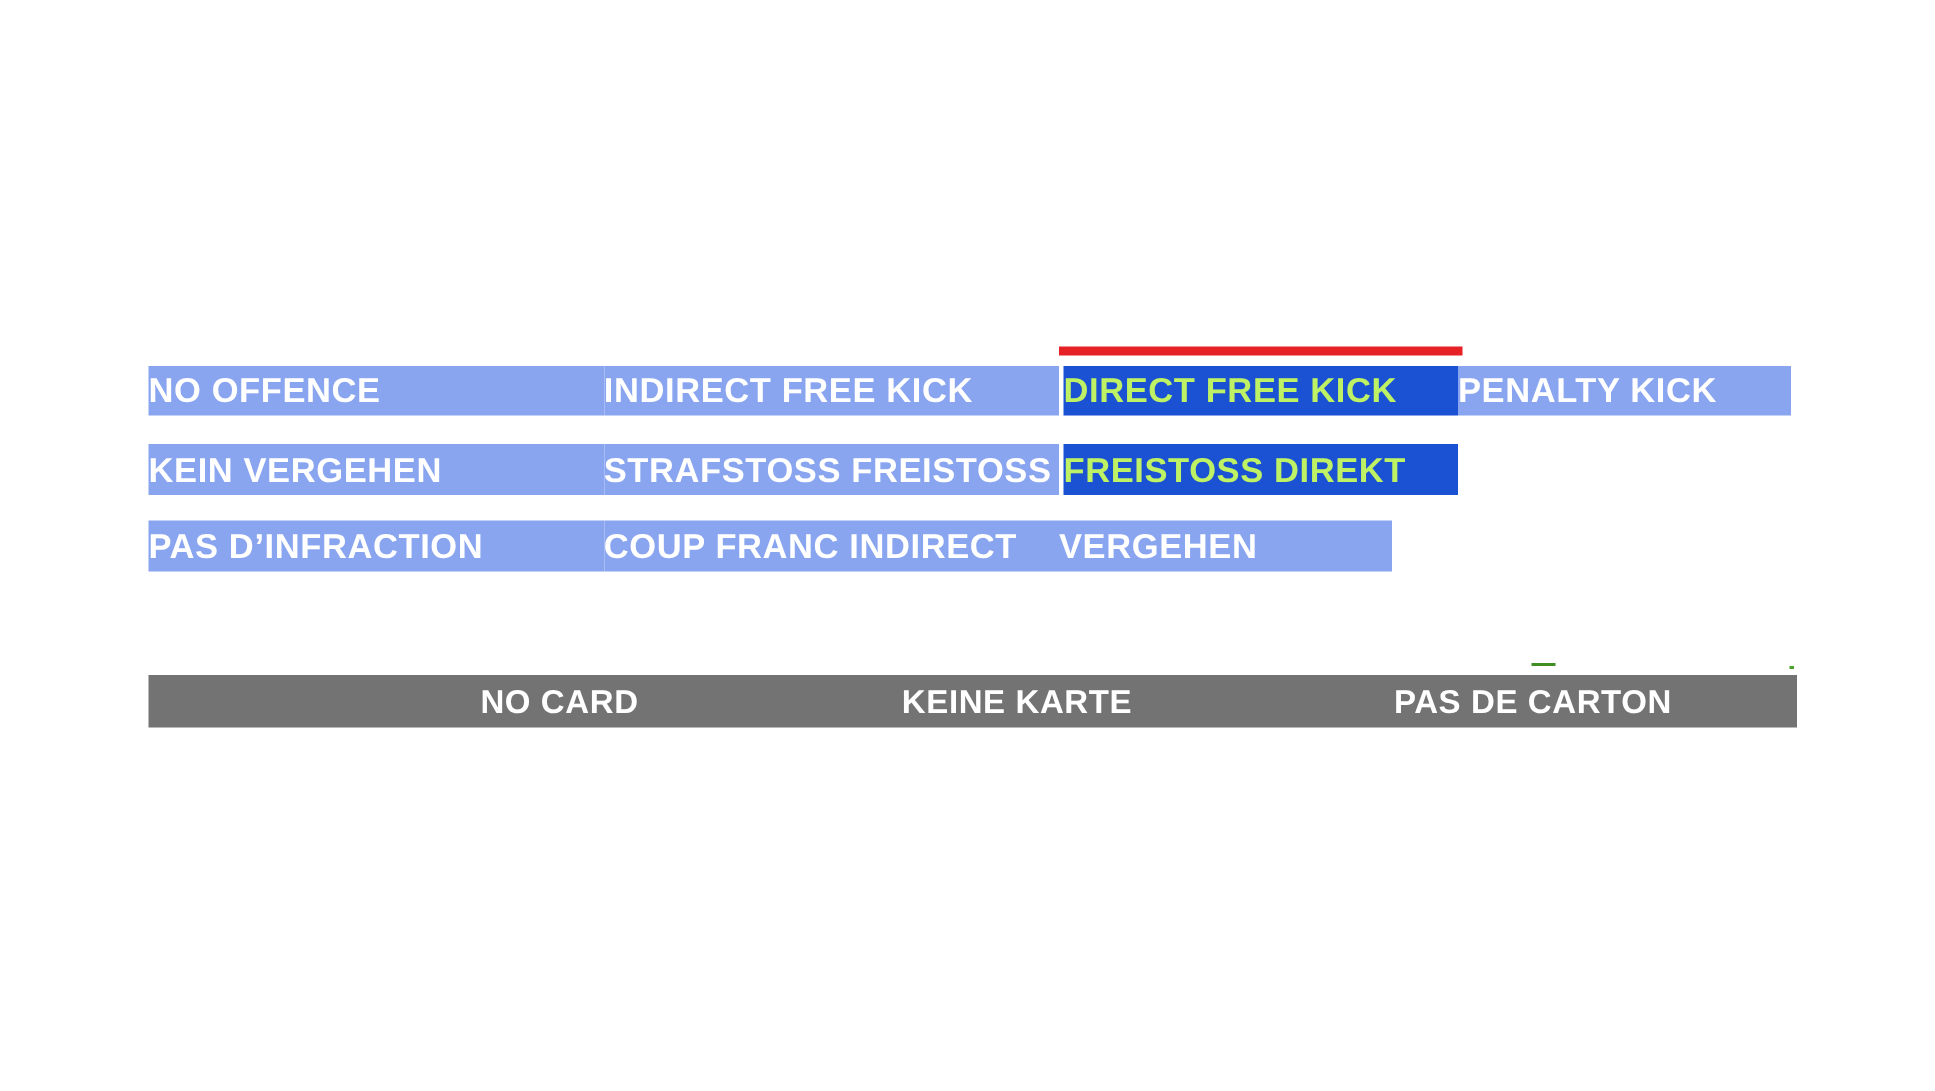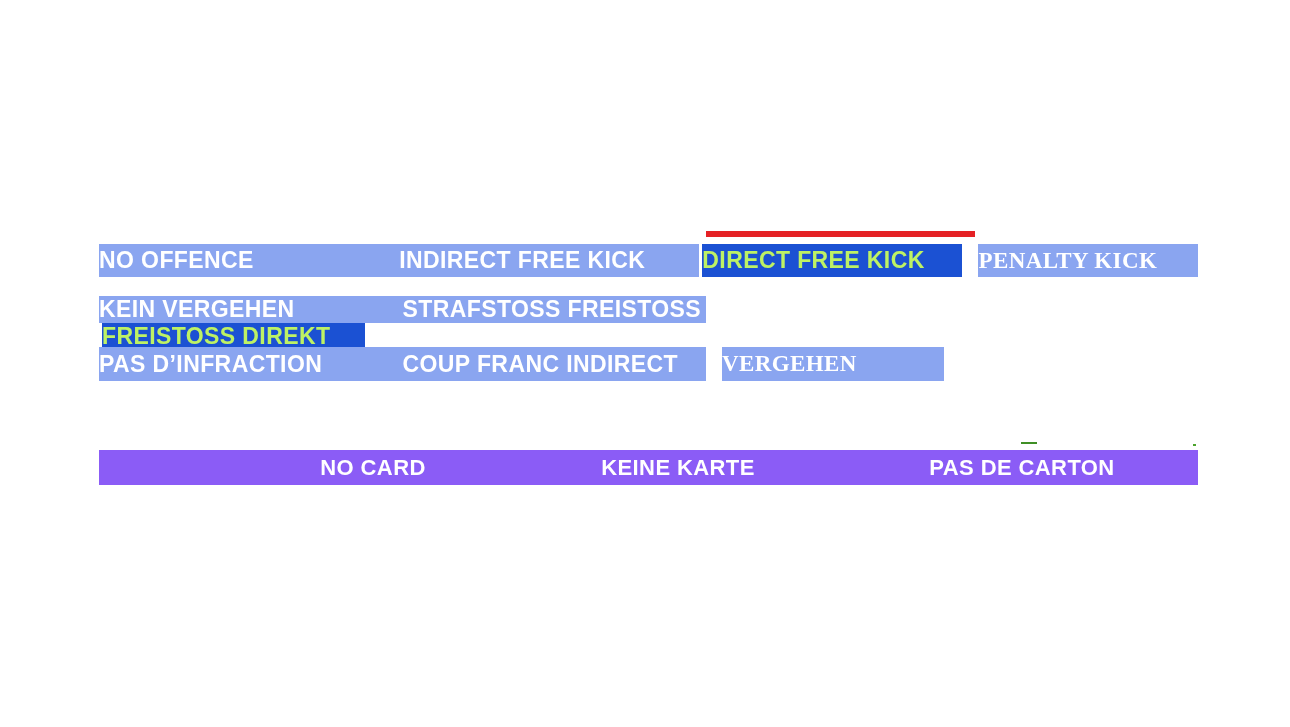--- a/index.html
+++ b/index.html
@@ -18,21 +18,21 @@
 
   
   .opt-row {
     position: absolute;
     left: 99px;
     width: 1099px;
     height: 34px;
     display: flex;
   }
   .row-1 { top: 244px; height: 33px; }
-  .row-2 { top: 296px; flex-direction: column; }
+  .row-2 { top: 296px; }
   .row-3 { top: 347px; }
 
   .pair { width: 607px; display: flex; }
 
   .cell {
     background: #8AA5F0;
     color: #ffffff;
     display: flex;
     align-items: center;
     justify-content: flex-start;
@@ -42,40 +42,40 @@
     white-space: nowrap;
     cursor: pointer;
   }
   .cell.half { width: 50%; }
   .cell.sel {
     width: 263px;
     margin-left: 3px;
     background: #1B51D3;
     color: #bef264;
   }
-  .cell.last { width: 222px; margin-left: 16px; font-family: Liberation Serif, serif; }
+  .cell.last { width: 222px; margin-left: 0; }
 
   
   .indicator {
     position: absolute;
     left: 706px;
     top: 231px;
     width: 269px;
     height: 6px;
     background: #E52125;
   }
 
   
   .cardbar {
     position: absolute;
     left: 99px;
     top: 450px;
     width: 1099px;
     height: 35px;
-    background: #8b5cf6;
+    background: #737373;
   }
   .cardopt {
     position: absolute;
     top: 0;
     height: 35px;
     line-height: 35px;
     transform: translateX(-50%);
     color: #ffffff;
     font-weight: bold;
     font-size: 22px;

